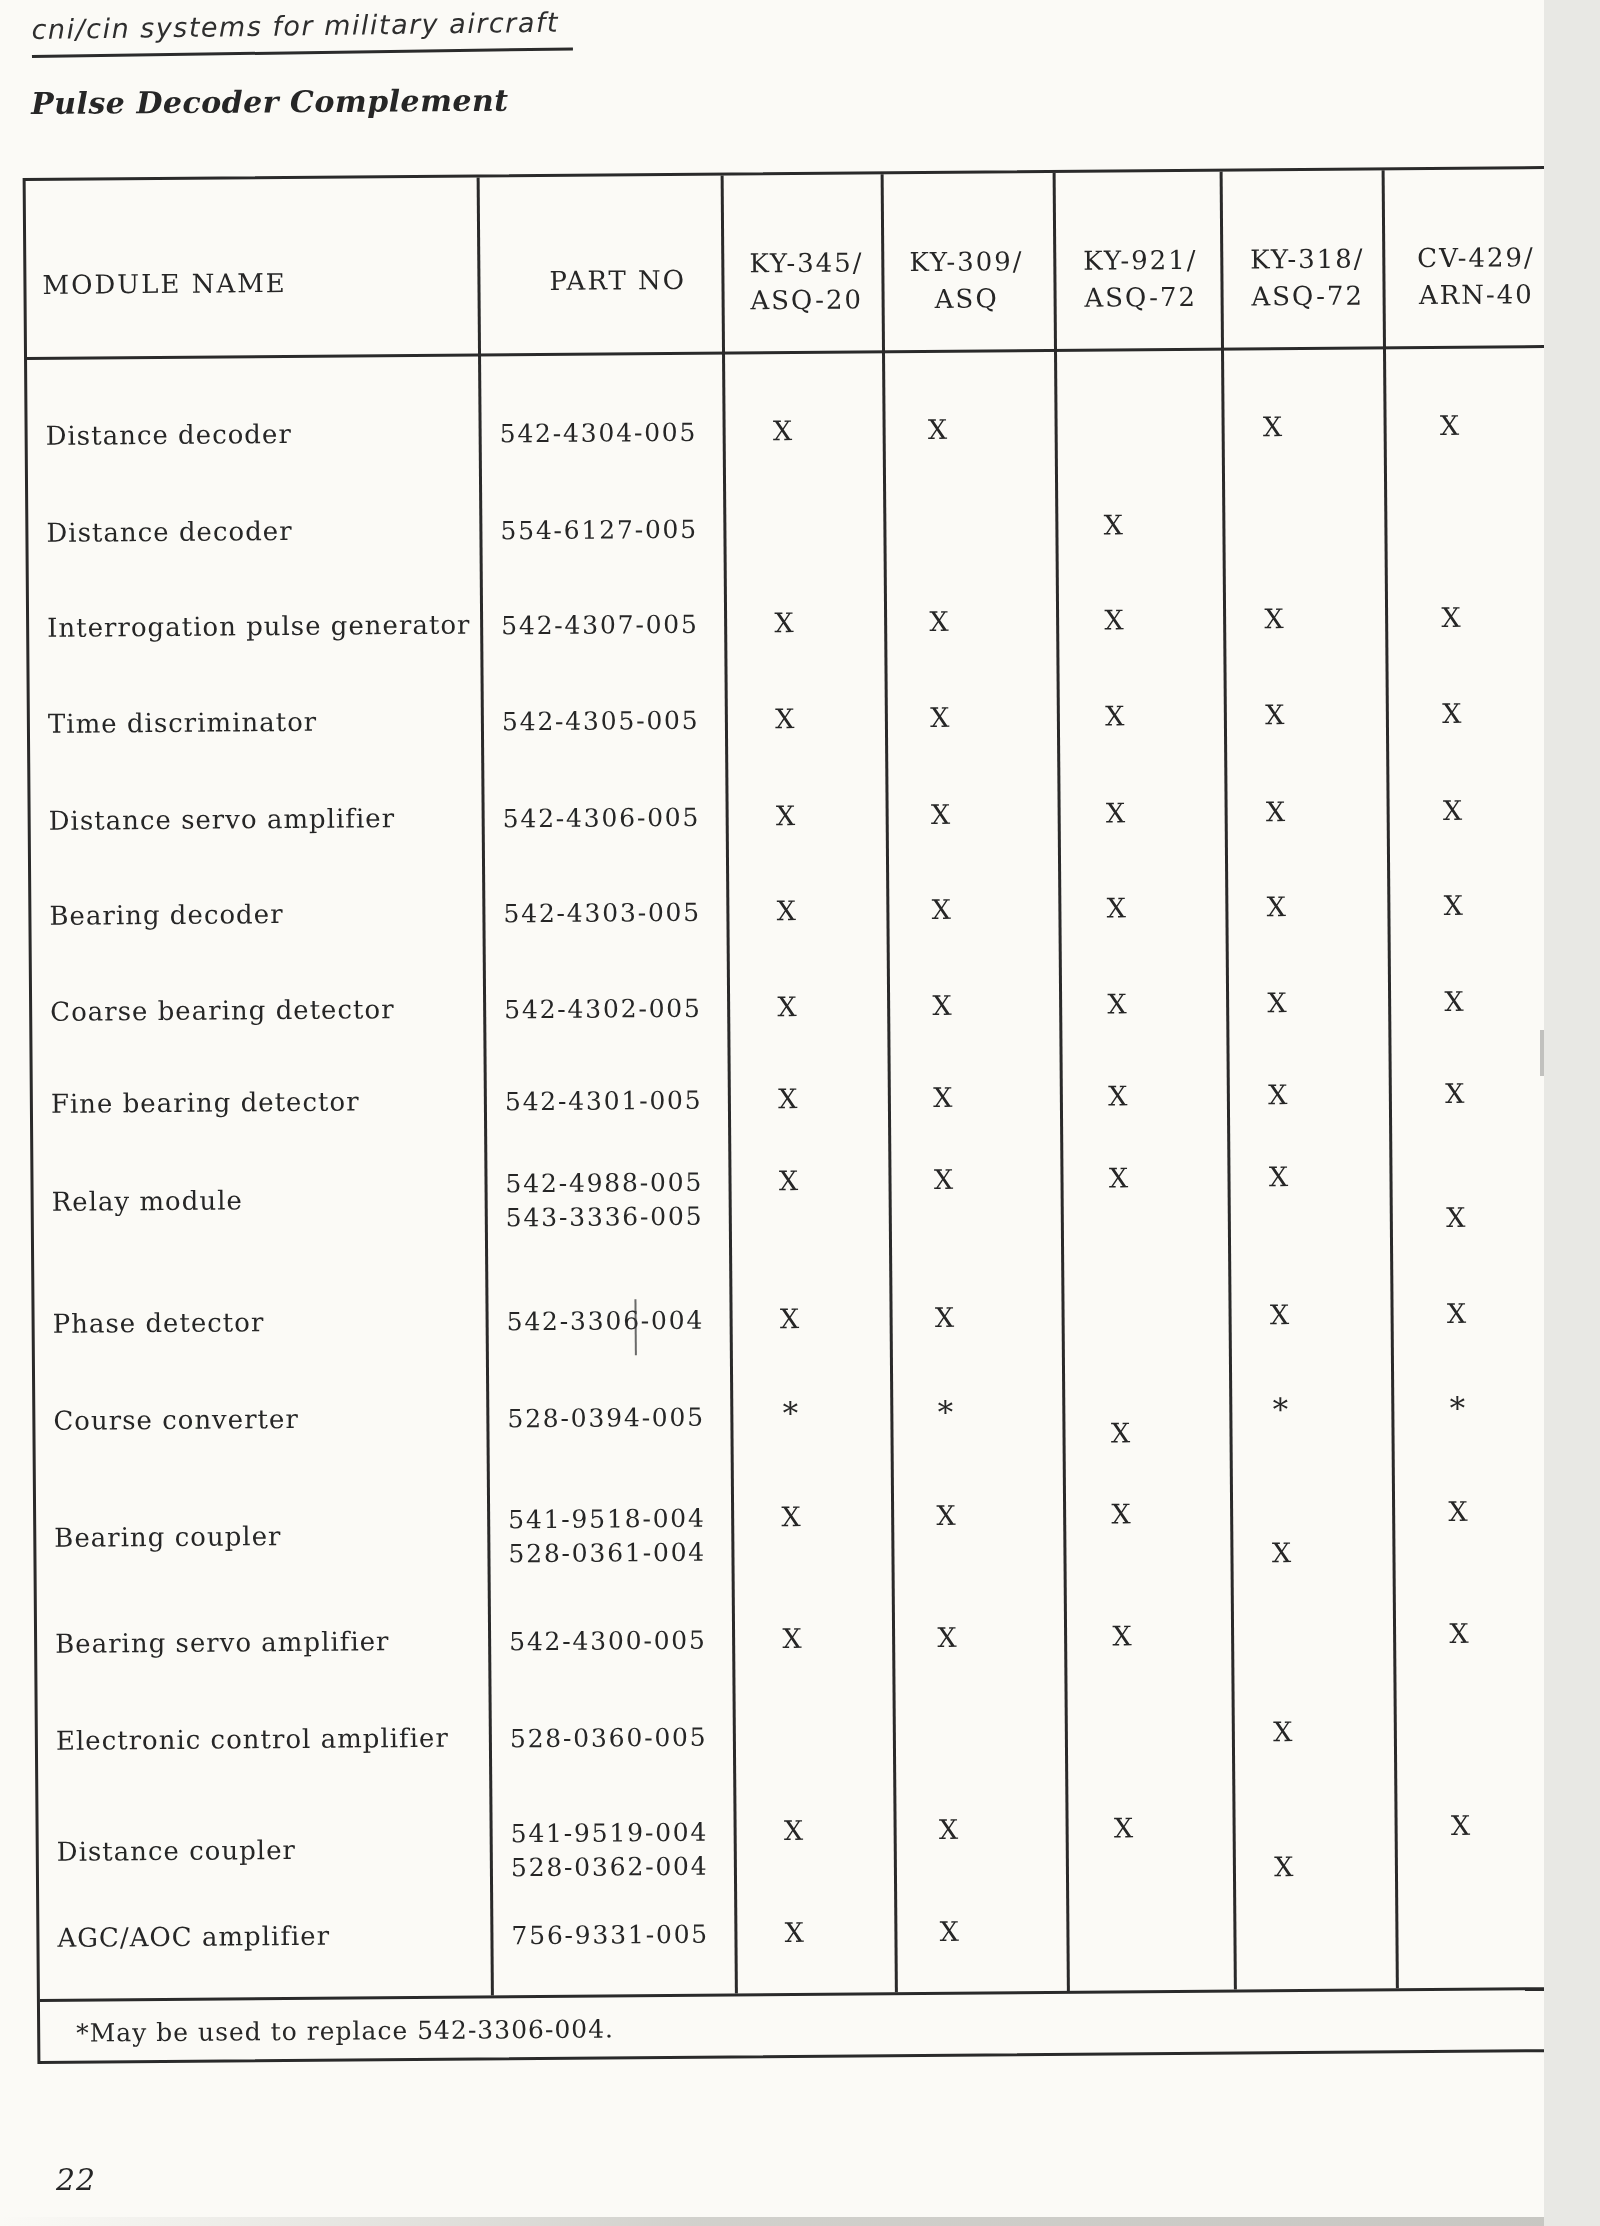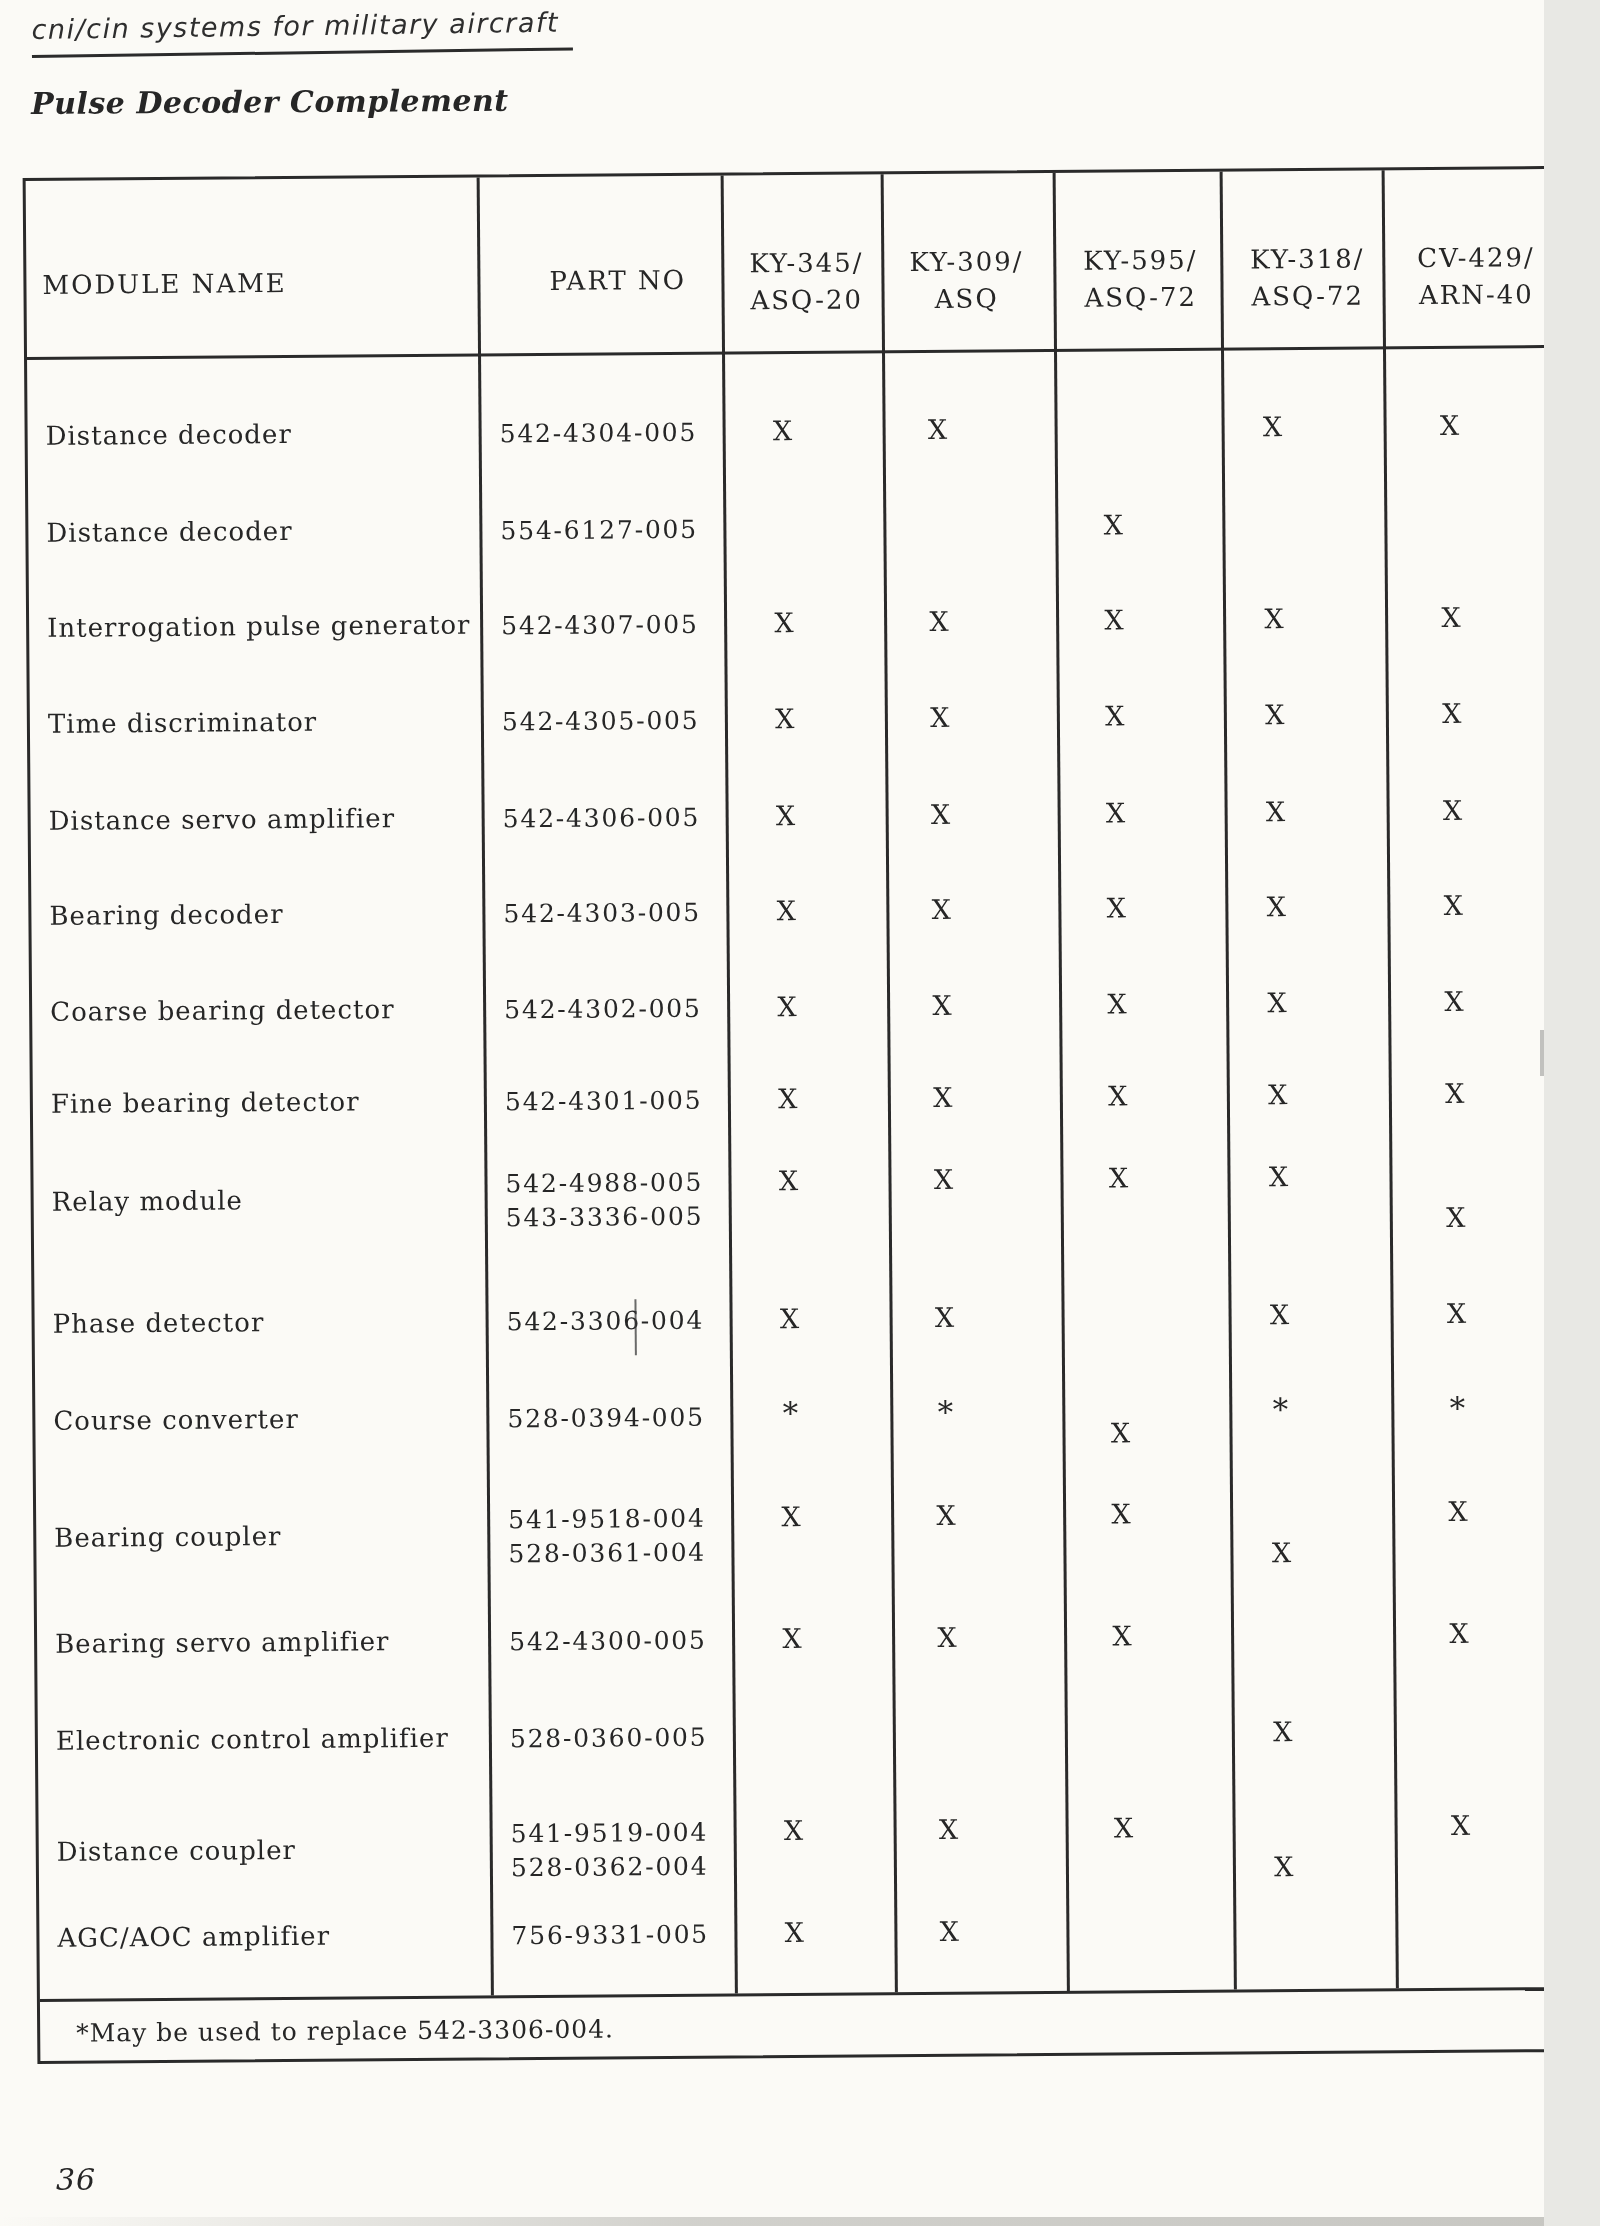--- a/index.html
+++ b/index.html
@@ -70,21 +70,21 @@
     <div class="col-divider" style="left:695px"></div>
     <div class="col-divider" style="left:855px"></div>
     <div class="col-divider" style="left:1027px"></div>
     <div class="col-divider" style="left:1194px"></div>
     <div class="col-divider" style="left:1356px"></div>
 
     <div class="hcell" style="left:16px;  top:86px;"><span class="l">MODULE NAME</span></div>
     <div class="hcell" style="left:523px; top:86px;"><span class="l">PART NO</span></div>
     <div class="hcell" style="left:723px; top:70px;"><span class="l">KY-345/</span><span class="l">ASQ-20</span></div>
     <div class="hcell" style="left:883px; top:70px;"><span class="l">KY-309/</span><span class="l">ASQ</span></div>
-    <div class="hcell" style="left:1057px;top:70px;"><span class="l">KY-595/</span><span class="l">ASQ-72</span></div>
+    <div class="hcell" style="left:1057px;top:70px;"><span class="l">KY-921/</span><span class="l">ASQ-72</span></div>
     <div class="hcell" style="left:1224px;top:70px;"><span class="l">KY-318/</span><span class="l">ASQ-72</span></div>
     <div class="hcell" style="left:1391px;top:70px;"><span class="l">CV-429/</span><span class="l">ARN-40</span></div>
 
     <div class="header-rule"></div>
 
     <div id="rows">
         <div class="row" style="top: 240px;">
           <span class="module-cell" style="top: 0px;">Distance decoder</span>
           <div class="parts-cell">
             <div>542-4304-005</div>
@@ -250,17 +250,17 @@
           <span class="mark" style="left: 890px; top: 0px;">X</span>
         </div>
       </div>
 
     <div class="artifact-line"></div>
 
     <div class="footnote-rule"></div>
     <div class="footnote">*May be used to replace 542-3306-004.</div>
   </div>
 
-  <div class="page-number">36</div>
+  <div class="page-number">22</div>
 
   <div class="scan-smudge"></div>
   <div class="scan-edge"></div>
 </div>
 
 </body></html>

